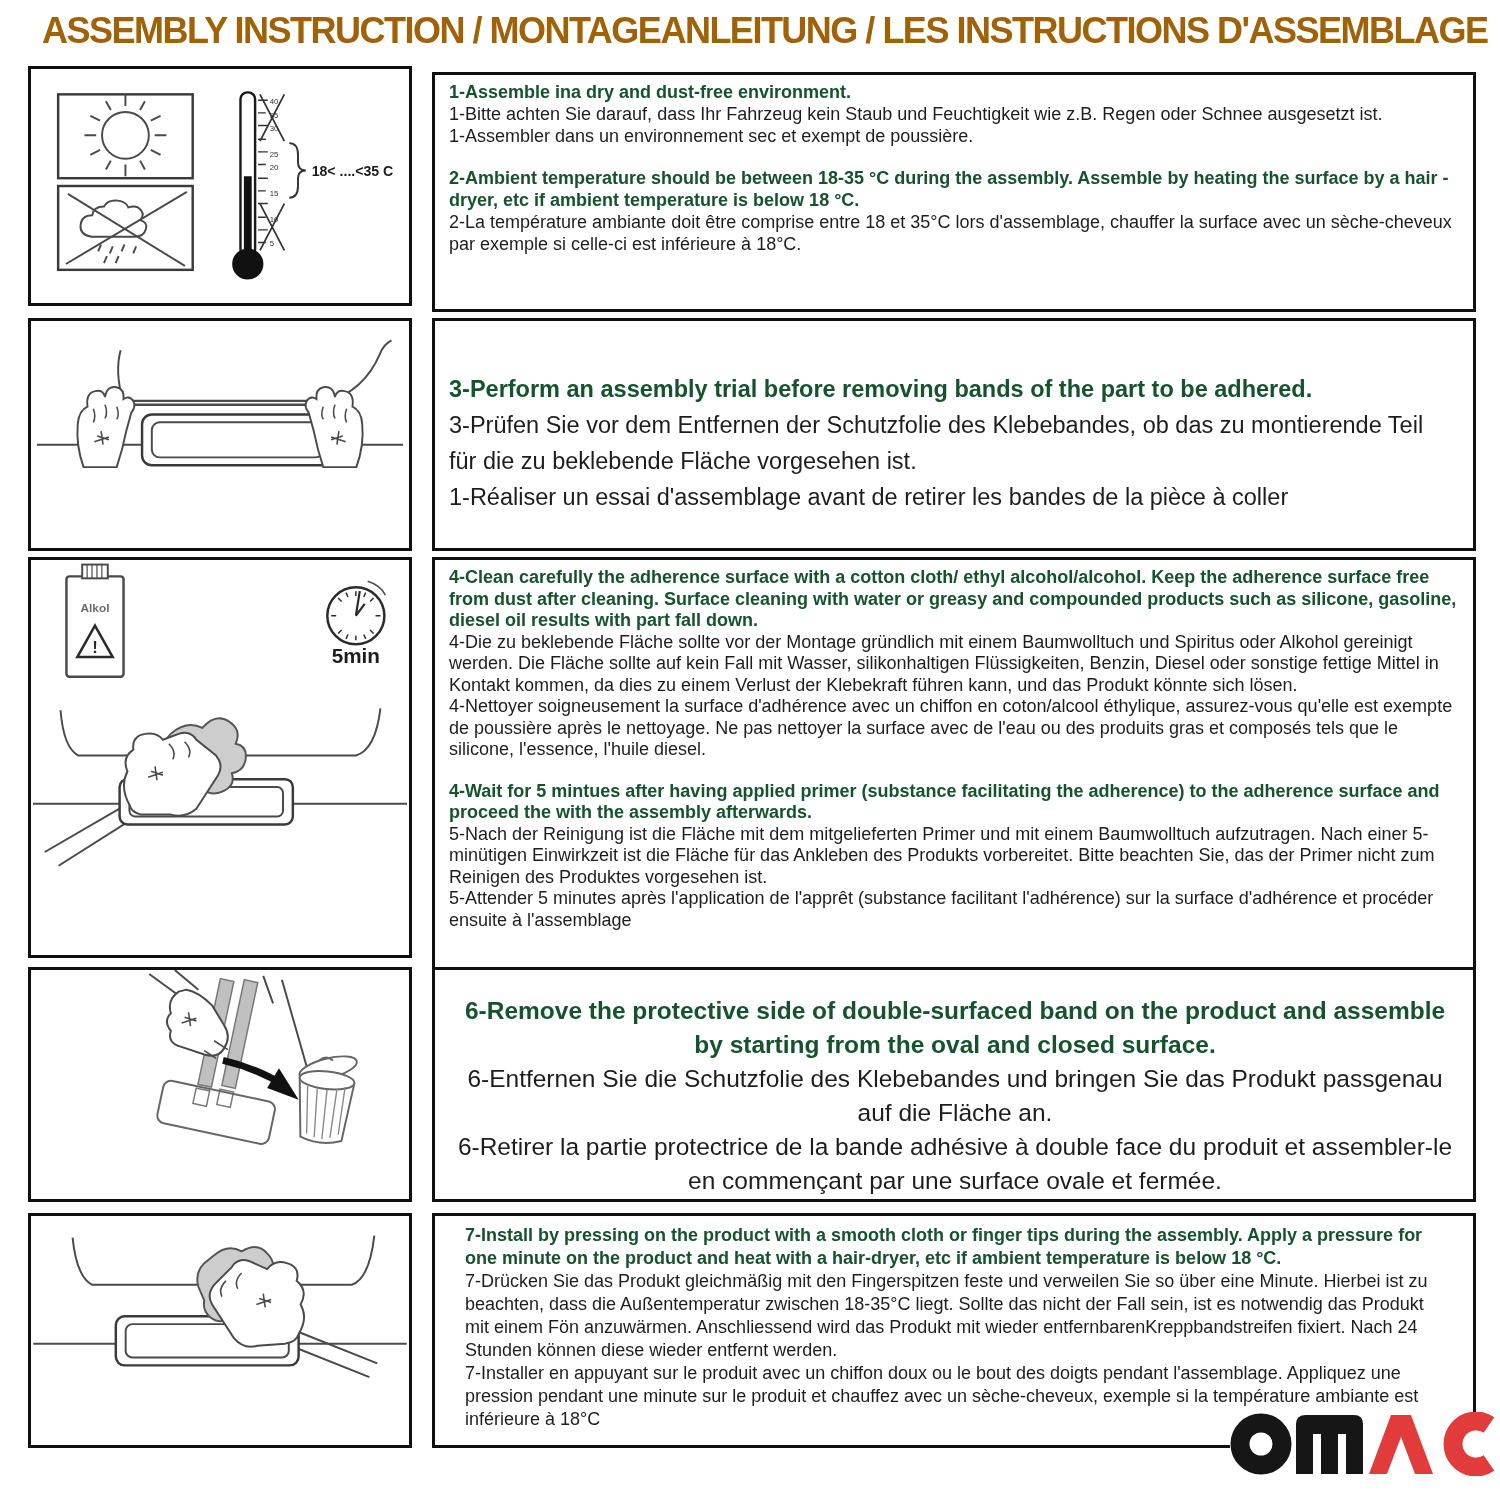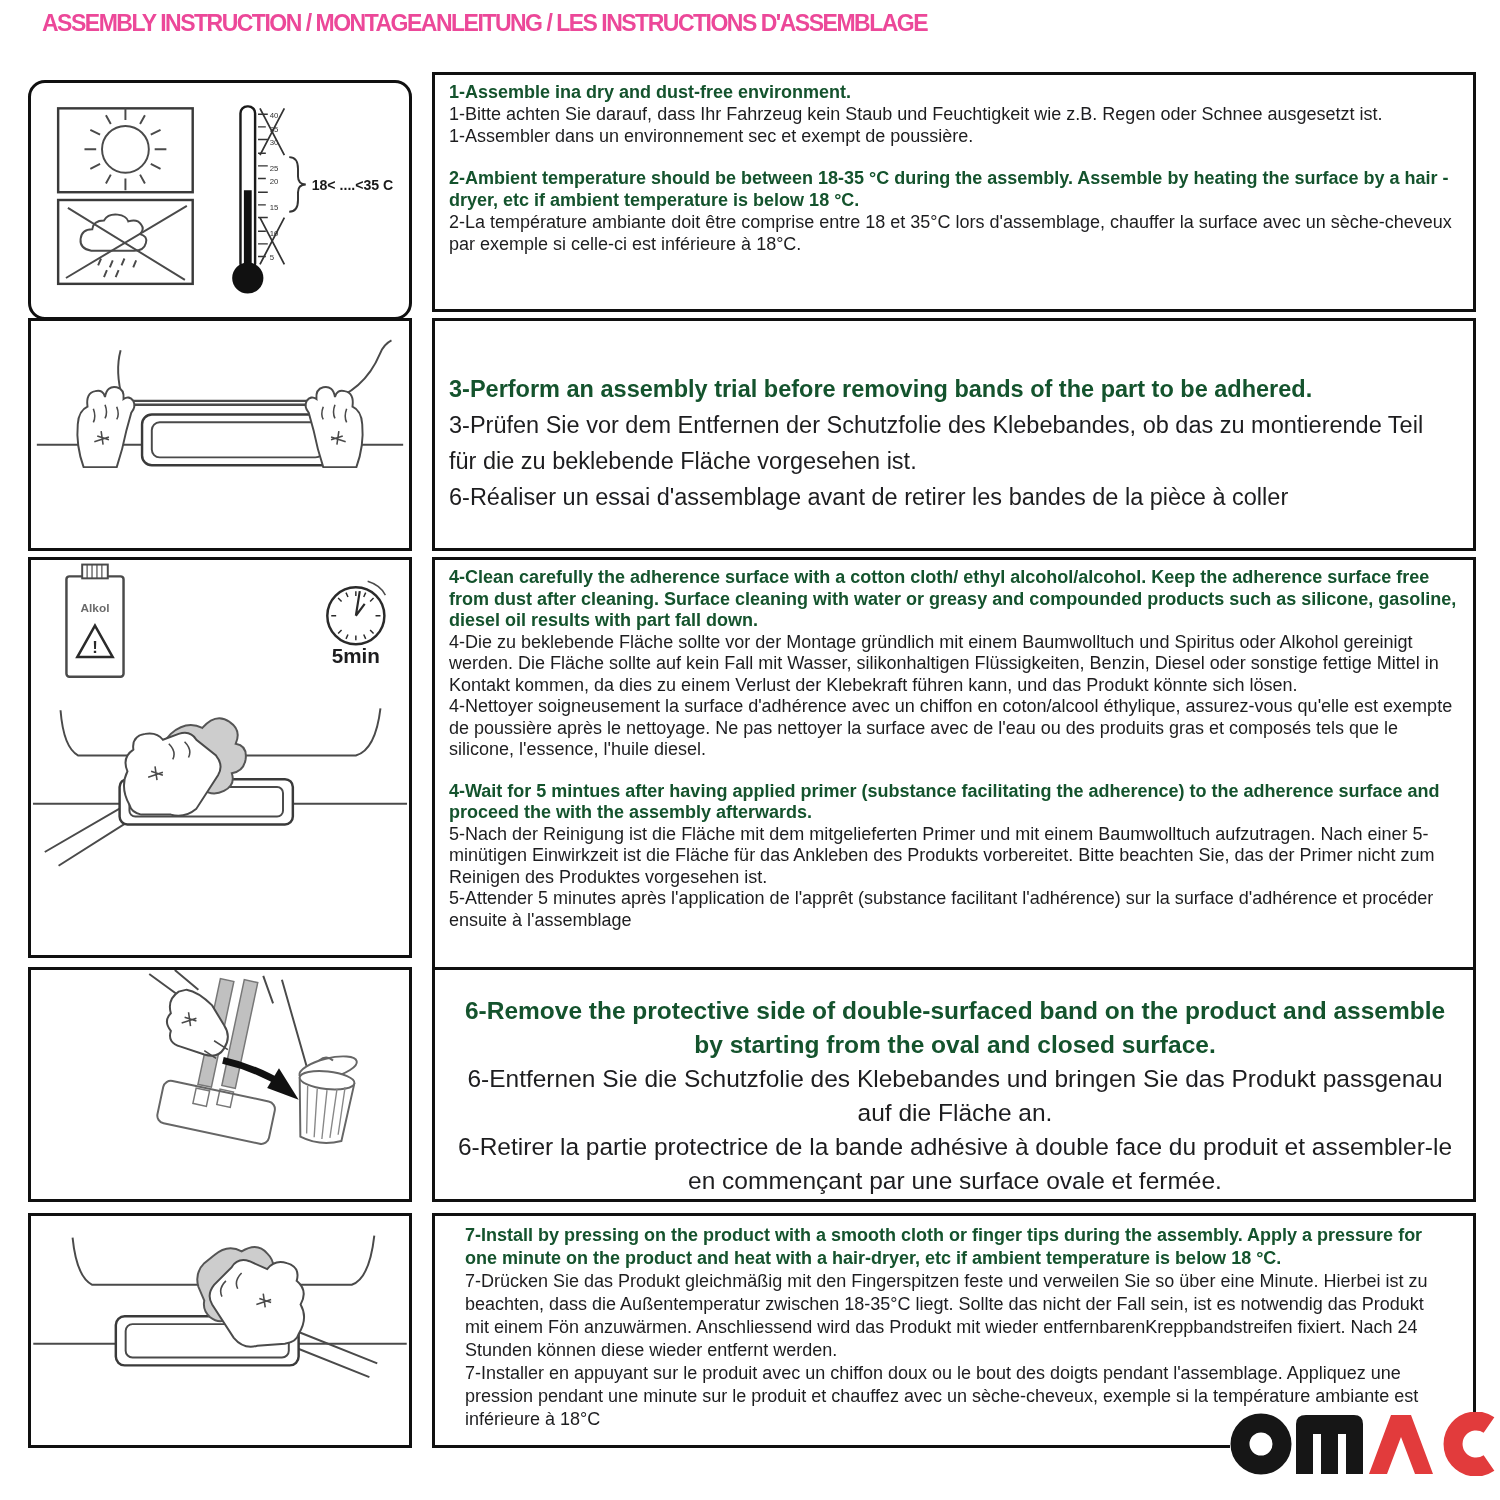--- a/index.html
+++ b/index.html
@@ -1,32 +1,32 @@
 <!DOCTYPE html>
 <html><head>
 <meta charset="utf-8">
 <style>
   html,body{margin:0;padding:0;background:#ffffff;}
   .page{position:relative;width:1500px;height:1500px;background:#fff;overflow:hidden;
         font-family:"Liberation Sans", sans-serif;color:#1d1d1f;}
-  .title{position:absolute;left:42px;top:10px;width:1430px;font-size:23px;font-weight:800;
-         color:#ec4899;letter-spacing:-1.5px;white-space:nowrap;}
+  .title{position:absolute;left:42px;top:10px;width:1430px;font-size:36px;font-weight:800;
+         color:#a16207;letter-spacing:-1.5px;white-space:nowrap;}
   .illus{position:absolute;left:28px;width:384px;border:3px solid #101010;background:#fff;box-sizing:border-box;}
   .tbox{position:absolute;left:432px;width:1044px;border:3px solid #101010;background:#fff;
         box-sizing:border-box;overflow:hidden;}
   .tbox p{margin:0;}
   .b{font-weight:700;color:#14532d;}
   .r1t{top:72px;height:240px;padding:6px 14px;font-size:18px;line-height:22px;}
   .r2t{top:318px;height:233px;padding:50px 16px 0 14px;font-size:23.5px;line-height:36px;}
   .r3t{top:557px;height:496px;padding:7px 14px;font-size:18px;line-height:21.5px;}
   .r4t{top:967px;height:235px;padding:24px 12px 0 14px;font-size:24.5px;line-height:34px;text-align:center;}
   .r5t{top:1213px;height:235px;padding:8px 30px;font-size:18px;line-height:23px;}
   .gap1{height:20px;}
   .gap3{height:20px;}
-  .i1{top:80px;height:240px;border-radius:17px;}
+  .i1{top:66px;height:240px;}
   .i2{top:318px;height:233px;}
   .i3{top:557px;height:401px;}
   .i4{top:967px;height:235px;}
   .i5{top:1213px;height:235px;}
   .illus svg{display:block;width:100%;height:100%;}
   .logo{position:absolute;left:1230px;top:1412px;width:270px;height:66px;background:#fff;z-index:5;}
   .sr{position:absolute;width:1px;height:1px;overflow:hidden;clip:rect(0 0 0 0);white-space:nowrap;}
   text{font-family:"Liberation Sans", sans-serif;}
 </style>
 </head>
@@ -100,21 +100,21 @@
       <g transform="translate(384,0) scale(-1,1)">
         <path d="M52,150 Q44,128 46,106 Q47,92 56,88 Q54,74 64,72 Q72,70 74,78 Q76,66 86,68 Q94,70 93,80 Q99,76 103,82 Q106,88 101,94 L96,112 Q92,132 86,150 Z" fill="#fff" stroke="#4a4a4a" stroke-width="2"></path>
         <path d="M62,90 q3,8 0,14 M74,86 q3,8 0,14 M86,88 q3,8 0,13 M66,118 l12,4 m-8,-9 l2,14 m-9,-3 l15,-5" fill="none" stroke="#4a4a4a" stroke-width="1.6"></path>
       </g>
     </svg>
   </div>
 
   <div class="tbox r2t">
     <p class="b">3-Perform an assembly trial before removing bands of the part to be adhered.</p>
     <p>3-Prüfen Sie vor dem Entfernen der Schutzfolie des Klebebandes, ob das zu montierende Teil für die zu beklebende Fläche vorgesehen ist.</p>
-    <p>6-Réaliser un essai d'assemblage avant de retirer les bandes de la pièce à coller</p>
+    <p>1-Réaliser un essai d'assemblage avant de retirer les bandes de la pièce à coller</p>
   </div>
 
   <div class="illus i3">
     <svg viewBox="0 0 384 400">
       <g>
         <rect x="36" y="16" width="58" height="102" rx="3" fill="#fff" stroke="#4a4a4a" stroke-width="2.5"></rect>
         <rect x="52" y="4" width="26" height="14" fill="#fff" stroke="#4a4a4a" stroke-width="2"></rect>
         <path d="M57,4 v14 M62,4 v14 M67,4 v14 M72,4 v14" stroke="#4a4a4a" stroke-width="1.2"></path>
         <text x="65" y="52" text-anchor="middle" font-size="12" font-weight="700" fill="#6a6a6a">Alkol</text>
         <path d="M65,66 L83,98 L47,98 Z" fill="none" stroke="#2a2a2a" stroke-width="2.5"></path>

